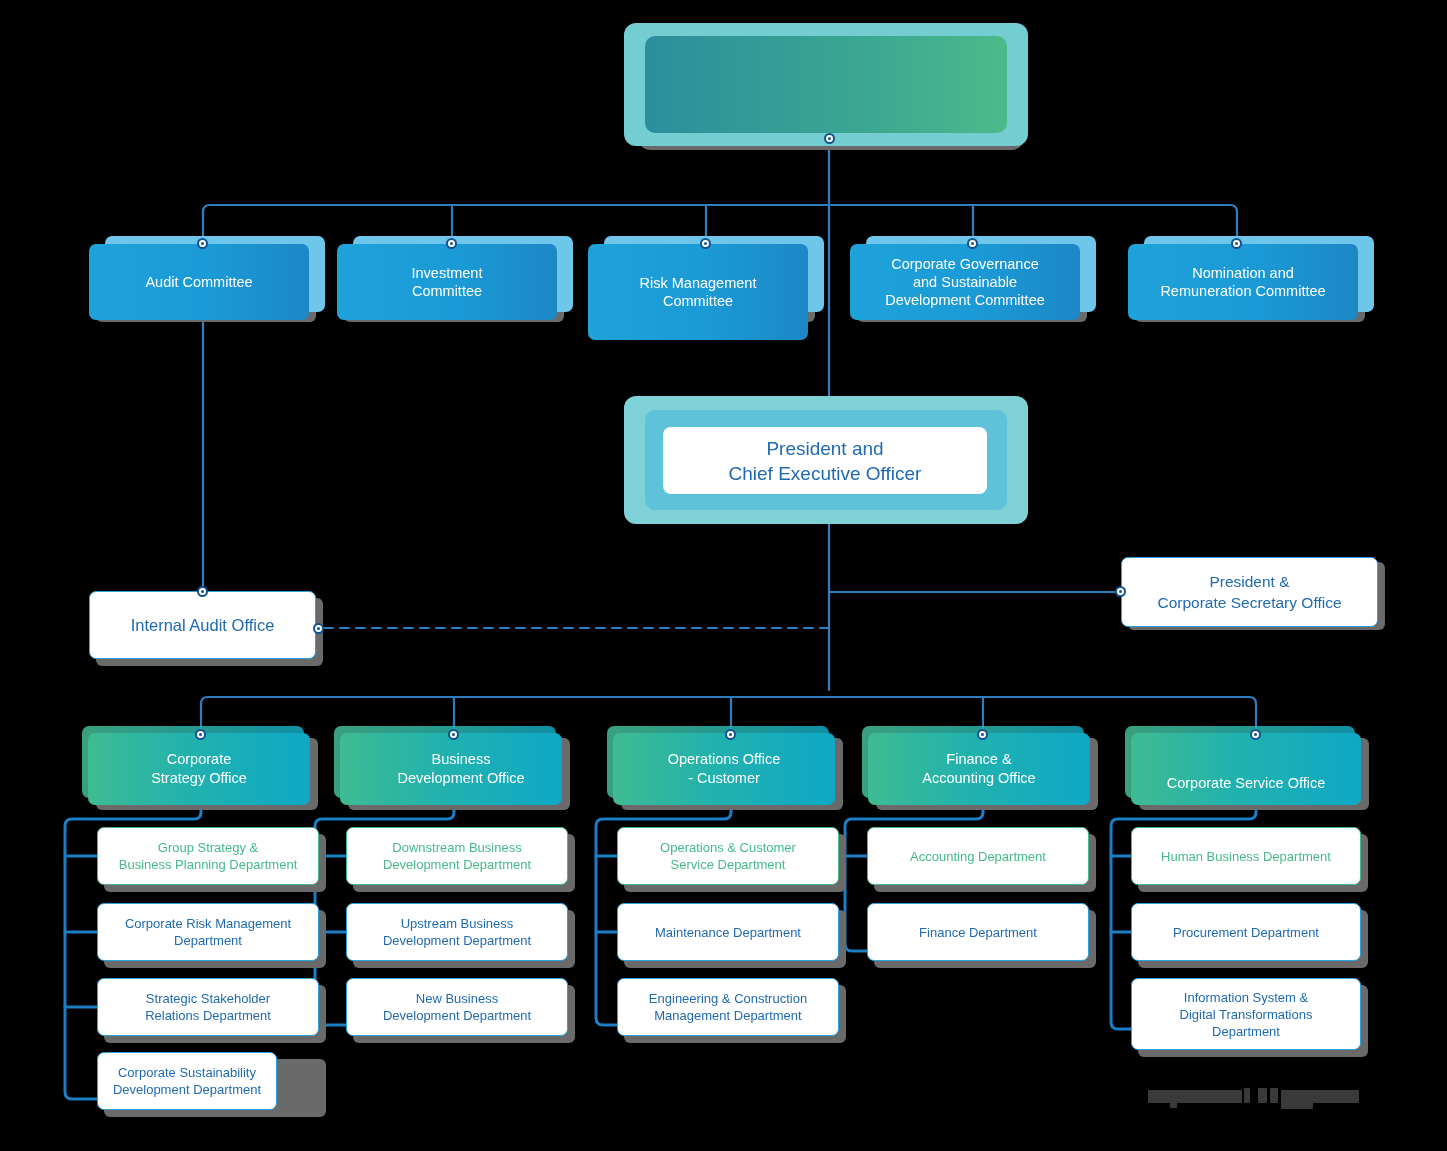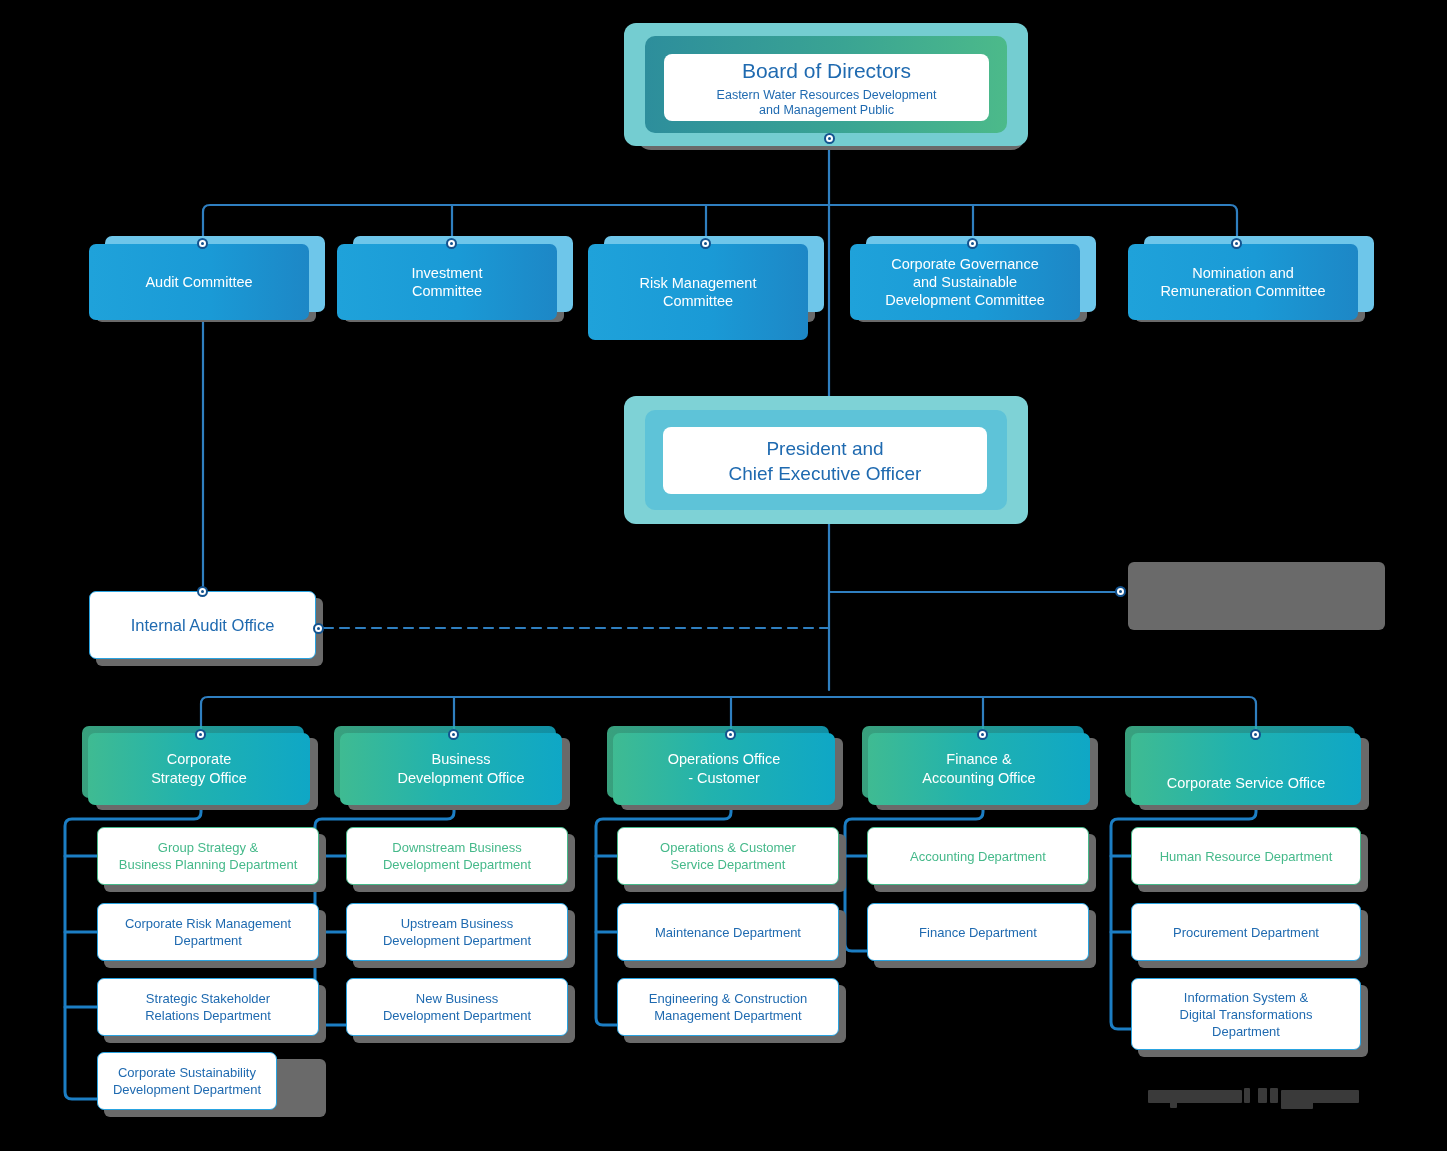--- a/index.html
+++ b/index.html
@@ -108,25 +108,20 @@
       <path d="M1256,800 L1256,812 Q1256,819 1249,819 L1118,819 Q1111,819 1111,826 L1111,1022 Q1111,1029 1118,1029 L1132,1029"></path>
       <path d="M1111,856 L1132,856"></path>
         <path d="M1111,932 L1132,932"></path>
     </g>
   </svg>
 
   <div class="plate" style="left:637px;top:32px;width:388px;height:118px;border-radius:14px;background:#6a6a6a;"></div>
   <div class="frame-outer" style="left:624px;top:23px;width:404px;height:123px;background:#74cdd1;"></div>
   <div class="frame-inner" style="left:645px;top:36px;width:362px;height:97px;
               background:linear-gradient(90deg,#2d8e9c 0%,#3aa493 55%,#4cba8a 100%);"></div>
-  <div class="white-card" style="left:664px;top:54px;width:325px;height:67px;">
-    <div class="bod-title">Board of Directors</div>
-    <div class="bod-sub" style="white-space:pre-line;">Eastern Water Resources Development
-and Management Public</div>
-  </div>
   <div class="dot" style="left:824px;top:133px;">
       <i></i>
     </div>
 
   <div id="committee-layer">
       <div class="plate" style="left: 96px; top: 246px; width: 220px; height: 76px; background: rgb(106, 106, 106);"></div>
       <div class="chip-back" style="left: 105px; top: 236px; width: 220px; height: 76px;"></div>
       <div class="chip" style="left: 89px; top: 244px; width: 220px; height: 76px;">
         <span style="white-space: pre-line;">Audit Committee</span>
       </div>
@@ -185,20 +180,24 @@
     <span style="white-space:pre-line;">Internal Audit Office</span>
   </div>
   <div class="dot" style="left:197px;top:586px;">
       <i></i>
     </div>
   <div class="dot" style="left:313px;top:623px;">
       <i></i>
     </div>
 
   <div class="plate" style="left:1128px;top:562px;width:257px;height:68px;background:#6a6a6a;"></div>
+  <div class="obox blue pcso" style="left:1121px;top:557px;width:257px;height:70px;">
+    <span style="white-space:pre-line;">President &amp;
+Corporate Secretary Office</span>
+  </div>
   <div class="dot" style="left:1115px;top:586px;">
       <i></i>
     </div>
 
   <div id="office-layer">
       <div class="plate" style="left: 96px; top: 738px; width: 222px; height: 72px; background: rgb(106, 106, 106);"></div>
       <div class="office-back" style="left: 82px; top: 726px; width: 222px; height: 72px;"></div>
       <div class="office" style="left: 88px; top: 733px; width: 222px; height: 72px;">
         <span style="white-space: pre-line;">Corporate
 Strategy Office</span>
@@ -293,21 +292,21 @@
       <div class="plate" style="left: 1139px; top: 738px; width: 230px; height: 72px; background: rgb(106, 106, 106);"></div>
       <div class="office-back" style="left: 1125px; top: 726px; width: 230px; height: 72px;"></div>
       <div class="office" style="left: 1131px; top: 733px; width: 230px; height: 72px;">
         <span style="white-space: pre-line; margin-top: 28px;">Corporate Service Office</span>
       </div>
       <div class="dot" style="left: 1250px; top: 729px;">
         <i></i>
       </div>
       <div class="plate" style="left: 1138px; top: 834px; width: 230px; height: 58px; background: rgb(106, 106, 106);"></div>
       <div class="obox dept green" style="left: 1131px; top: 827px; width: 230px; height: 58px;">
-        <span style="white-space: pre-line;">Human Resource Department</span>
+        <span style="white-space: pre-line;">Human Business Department</span>
       </div>
       <div class="plate" style="left: 1138px; top: 910px; width: 230px; height: 58px; background: rgb(106, 106, 106);"></div>
       <div class="obox dept blue" style="left: 1131px; top: 903px; width: 230px; height: 58px;">
         <span style="white-space: pre-line;">Procurement Department</span>
       </div>
       <div class="plate" style="left: 1138px; top: 985px; width: 230px; height: 72px; background: rgb(106, 106, 106);"></div>
       <div class="obox dept blue" style="left: 1131px; top: 978px; width: 230px; height: 72px;">
         <span style="white-space: pre-line;">Information System &amp;
 Digital Transformations
 Department</span>

